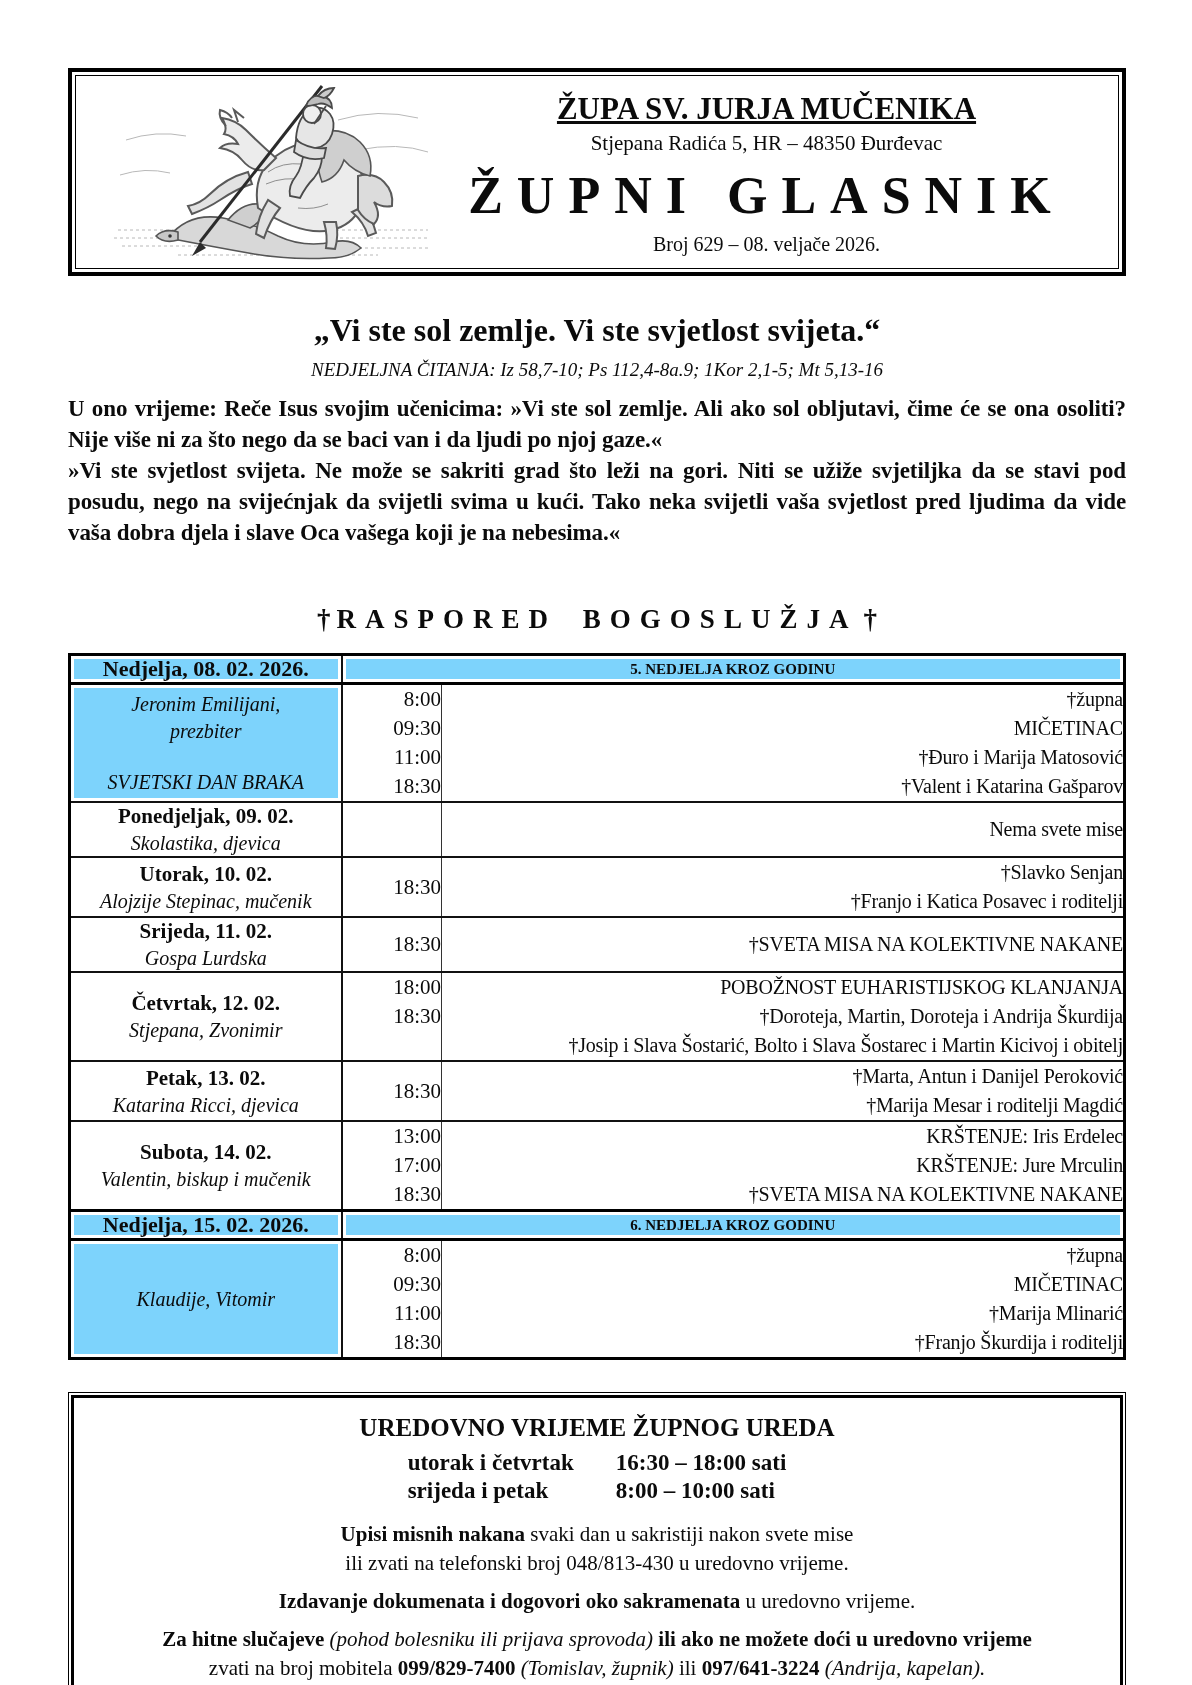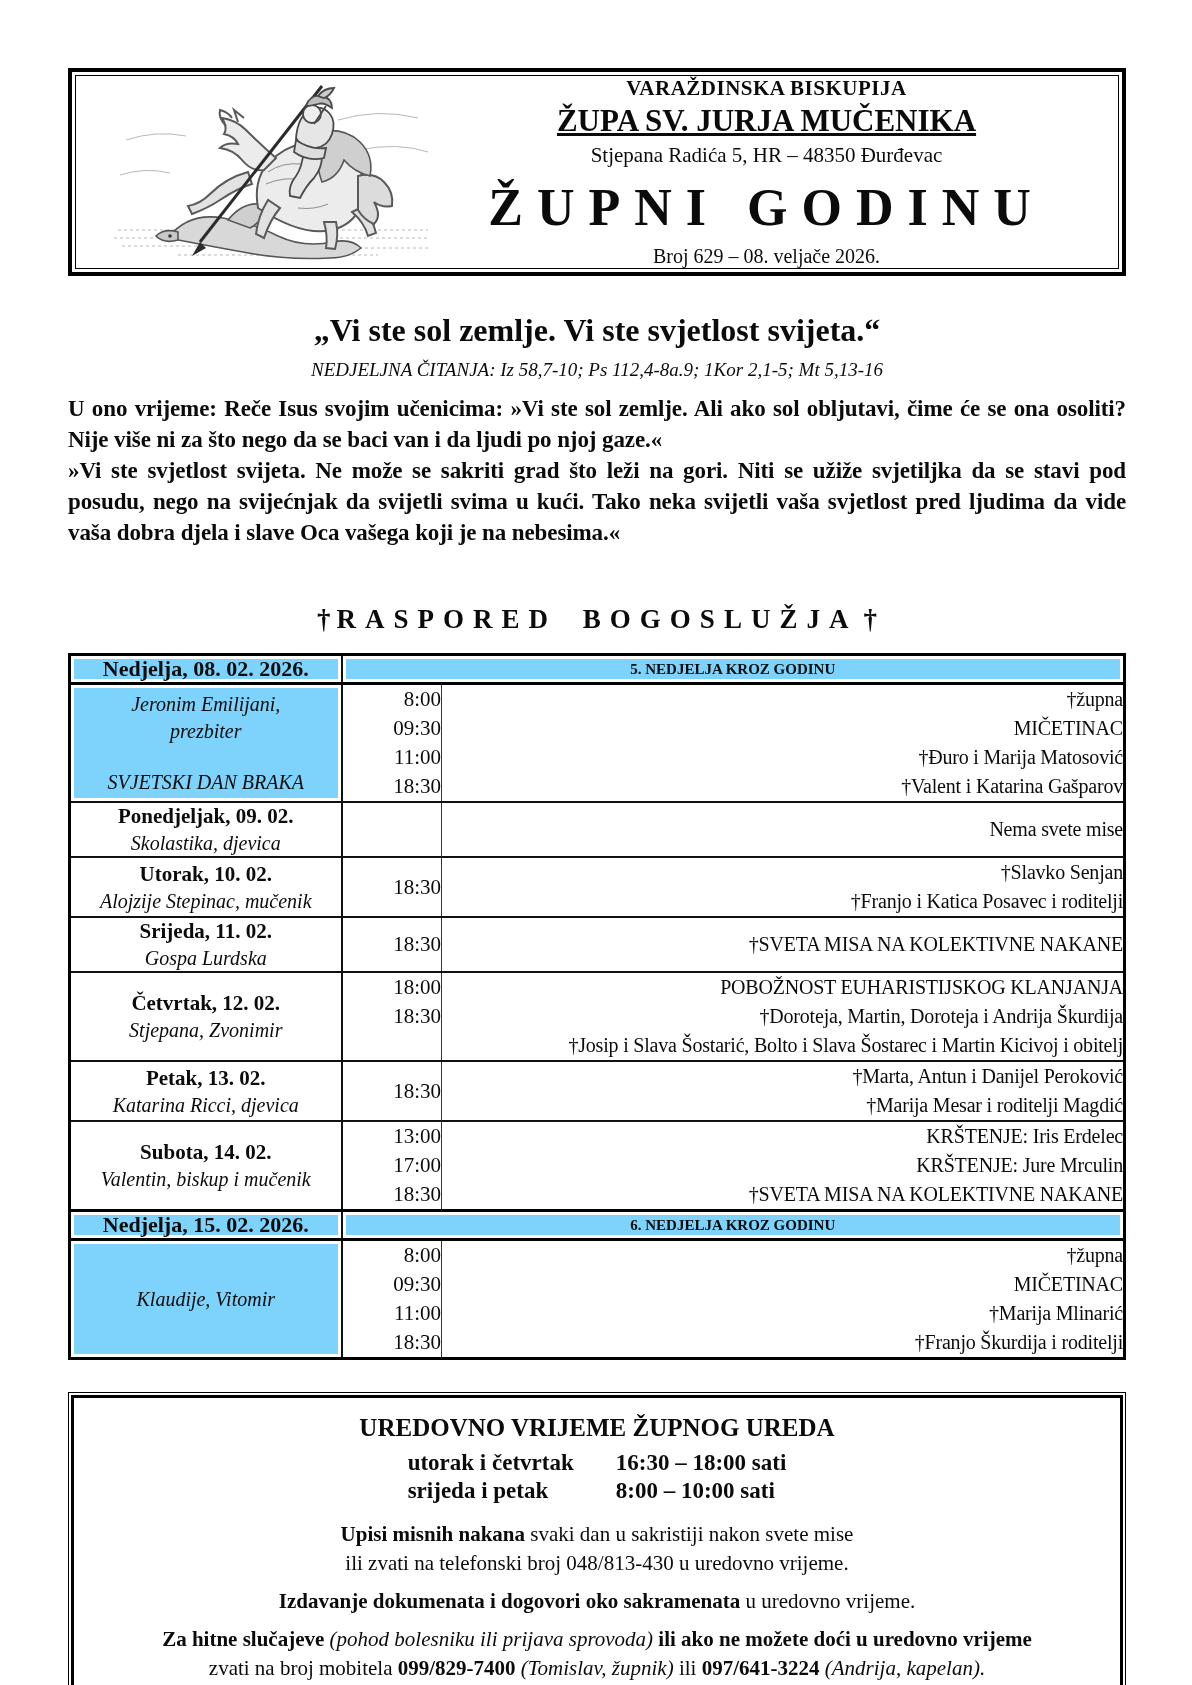--- a/index.html
+++ b/index.html
@@ -104,24 +104,23 @@
           <circle cx="204" cy="34" r="9" fill="#efefef"></circle>
           <path d="M198 26 q4 -12 16 -10 q10 2 10 12 q-8 -6 -14 -4 q-8 2 -12 2z" fill="#bdbdbd"></path>
           <path d="M210 16 q6 -8 16 -8 q-4 8 -10 10z" fill="#cccccc"></path>
           <path d="M206 44 l12 -18" fill="none"></path>
           <path d="M196 70 q-2 18 -8 26 q-8 10 -6 20 l10 2 q6 -12 14 -20 q8 -10 8 -22z"></path>
           <path d="M188 60 q14 10 30 8 l-2 10 q-16 4 -30 -6z" fill="#dddddd"></path>
         </g>
       </svg>
     </div>
     <div class="mast-text">
-      <div class="mast-diocese">VARAŽDINSKA BISKUPIJA</div>
       <div class="mast-parish">ŽUPA SV. JURJA MUČENIKA</div>
       <div class="mast-address">Stjepana Radića 5, HR – 48350 Đurđevac</div>
-      <div class="mast-title">ŽUPNI GODINU</div>
+      <div class="mast-title">ŽUPNI GLASNIK</div>
       <div class="mast-issue">Broj 629  –  08. veljače 2026.</div>
     </div>
   </div>
 </div>
 
 <div class="gospel">
   <div class="gospel-title">„Vi ste sol zemlje. Vi ste svjetlost svijeta.“</div>
   <div class="gospel-readings">NEDJELJNA ČITANJA: Iz 58,7-10; Ps 112,4-8a.9; 1Kor 2,1-5; Mt 5,13-16</div>
   <div class="gospel-body">
     <p>U ono vrijeme: Reče Isus svojim učenicima: »Vi ste sol zemlje. Ali ako sol obljutavi, čime će se ona osoliti? Nije više ni za što nego da se baci van i da ljudi po njoj gaze.«</p>

